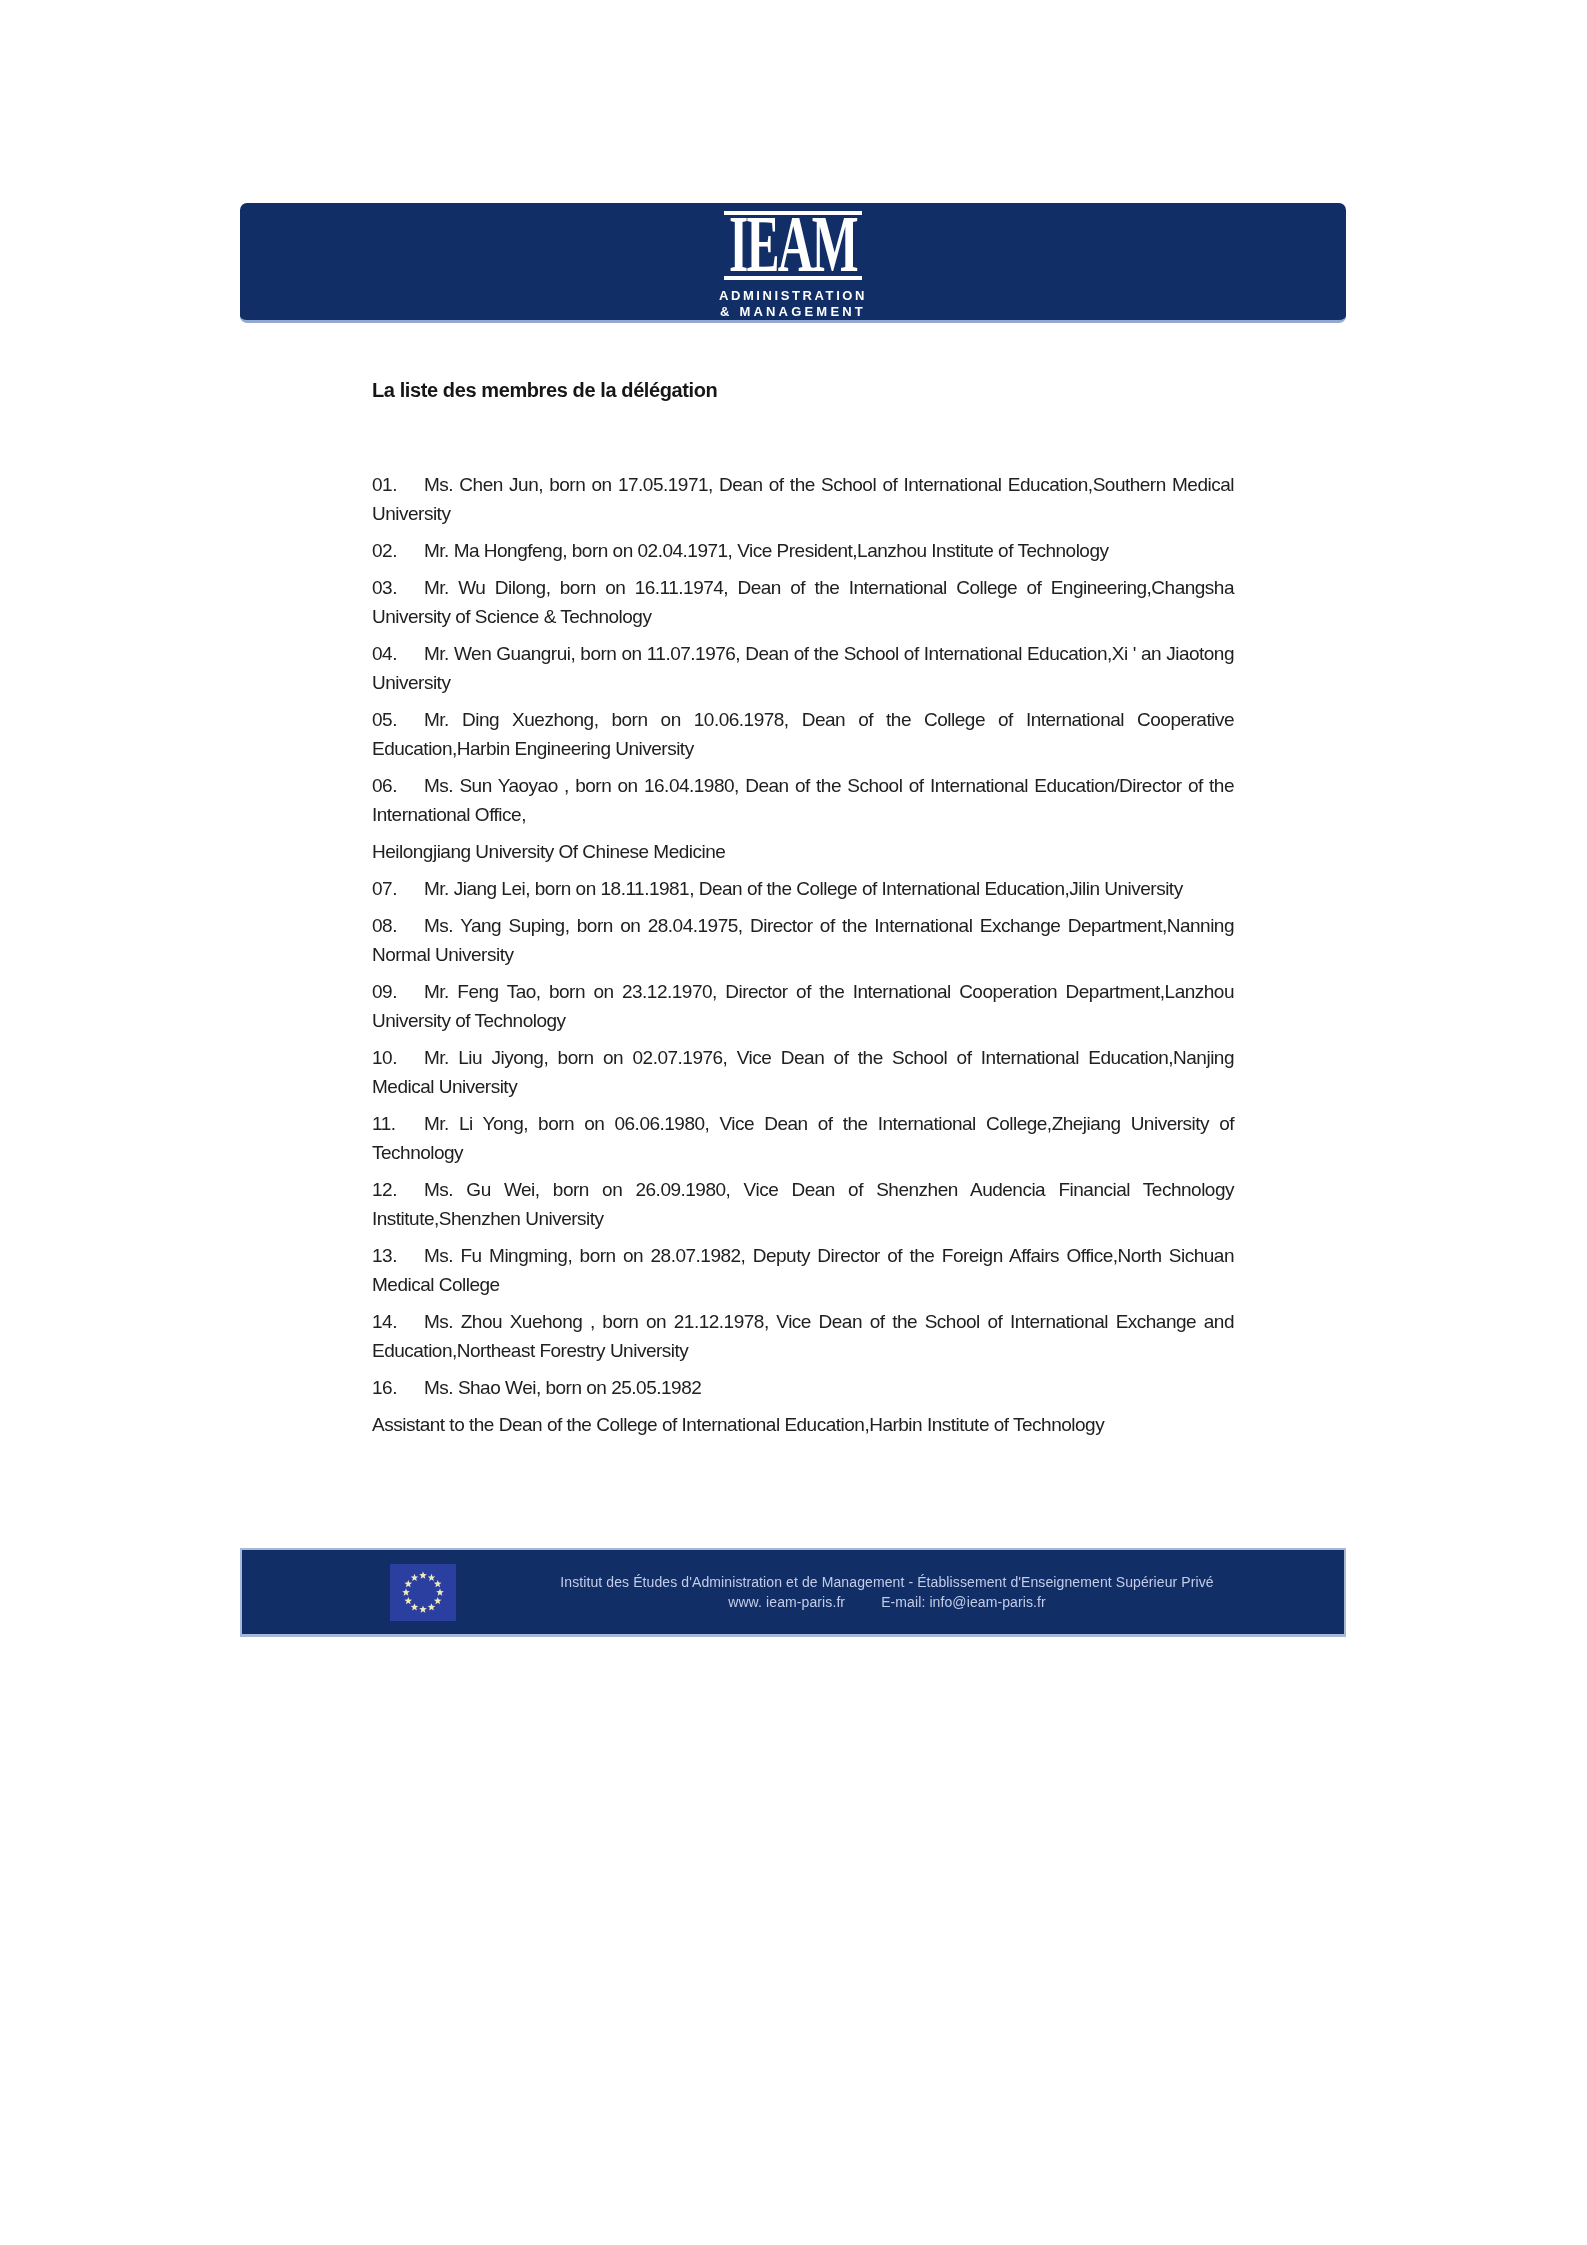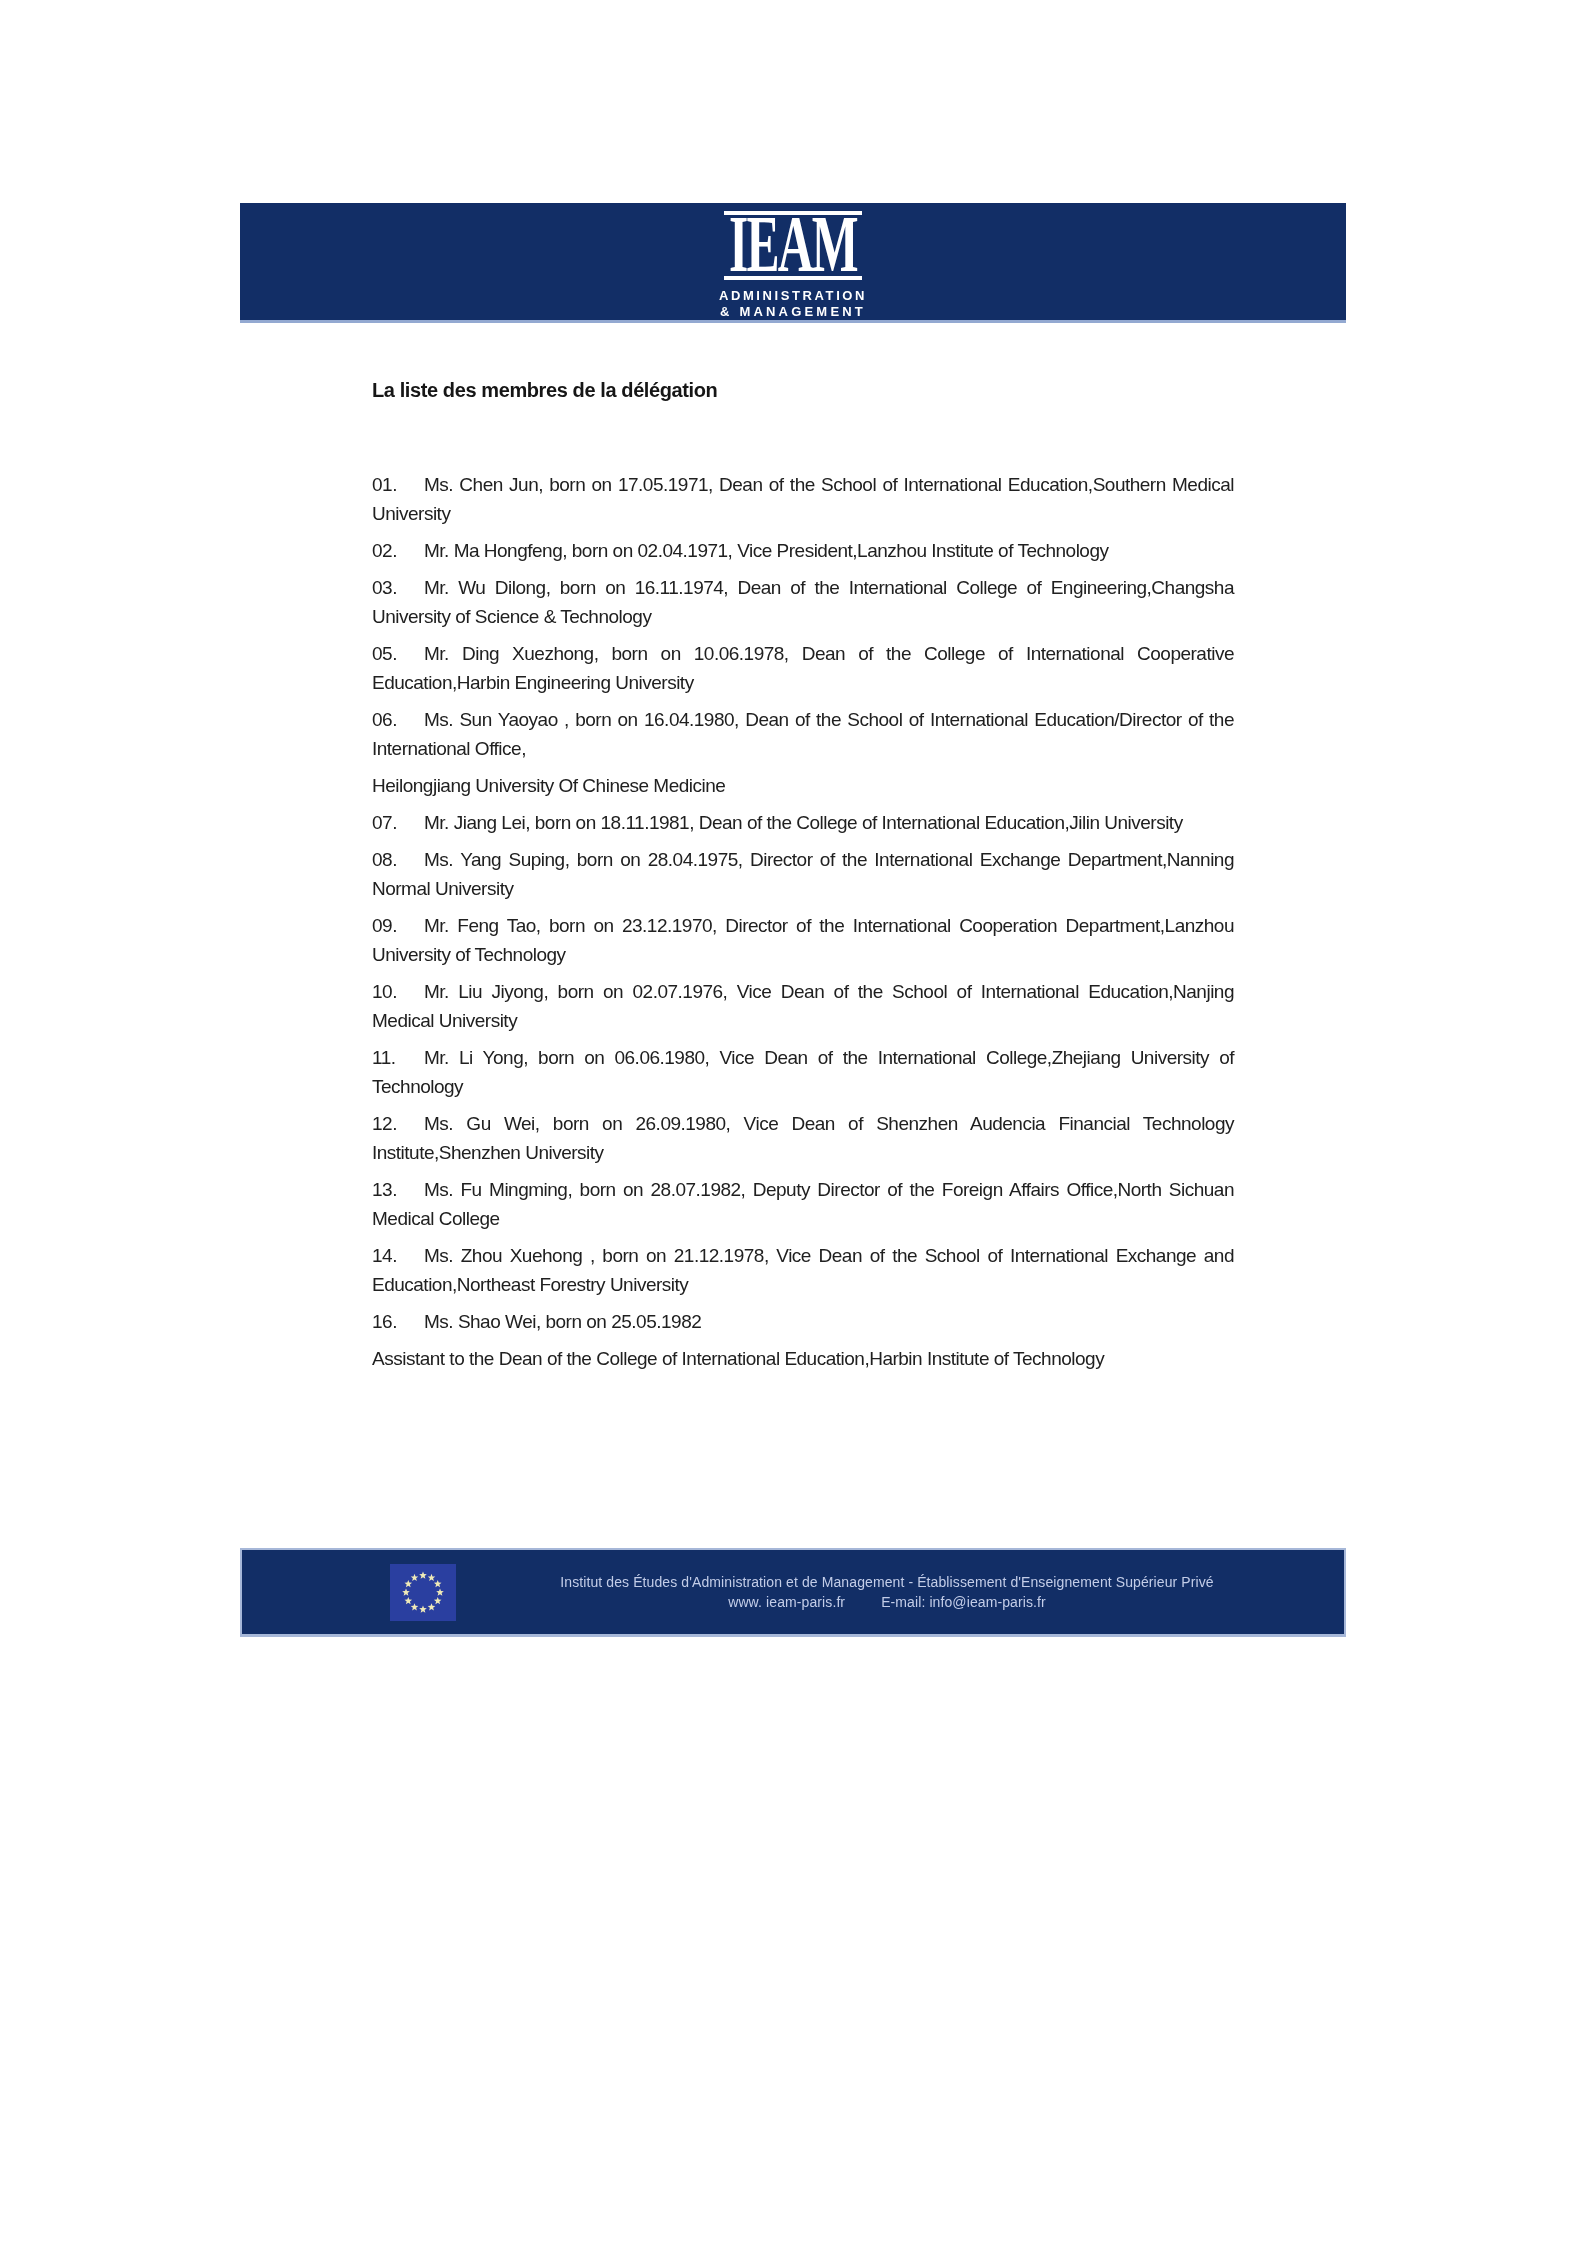--- a/index.html
+++ b/index.html
@@ -15,20 +15,21 @@
   
   .header-band {
     position: absolute;
     left: 240px; top: 203px;
     width: 1106px; height: 120px;
     box-sizing: border-box;
     background: #122e66;
     border-bottom: 3px solid #93a9d1;
     display: flex;
     justify-content: center;
+    border-radius: 7px;
   }
   .logo {
     display: flex;
     flex-direction: column;
     align-items: center;
     padding-top: 8px;
   }
   .logo-bar-top, .logo-bar-base {
     width: 138px; height: 7px;
     background: #ffffff;
@@ -129,20 +130,21 @@
 
   <h1 class="doc-title">La liste des membres de la délégation</h1>
 
   <div class="member-list">
     <p class="item"><span class="num">01.</span><span class="txt">Ms. Chen Jun, born on 17.05.1971, Dean of the School of International Education,Southern Medical University</span></p>
 
     <p class="item"><span class="num">02.</span><span class="txt">Mr. Ma Hongfeng, born on 02.04.1971, Vice President,Lanzhou Institute of Technology</span></p>
 
     <p class="item"><span class="num">03.</span><span class="txt">Mr. Wu Dilong, born on 16.11.1974, Dean of the International College of Engineering,Changsha University of Science &amp; Technology</span></p>
 
+    <p class="item"><span class="num">04.</span><span class="txt">Mr. Wen Guangrui, born on 11.07.1976, Dean of the School of International Education,Xi ' an Jiaotong University</span></p>
 
     <p class="item"><span class="num">05.</span><span class="txt">Mr. Ding Xuezhong, born on 10.06.1978, Dean of the College of International Cooperative Education,Harbin Engineering University</span></p>
 
     <p class="item"><span class="num">06.</span><span class="txt">Ms. Sun Yaoyao , born on 16.04.1980, Dean of the School of International Education/Director of the International Office,</span></p>
 
     <p class="item"><span class="txt">Heilongjiang University Of Chinese Medicine</span></p>
 
     <p class="item"><span class="num">07.</span><span class="txt">Mr. Jiang Lei, born on 18.11.1981, Dean of the College of International Education,Jilin University</span></p>
 
     <p class="item"><span class="num">08.</span><span class="txt">Ms. Yang Suping, born on 28.04.1975, Director of the International Exchange Department,Nanning Normal University</span></p>

